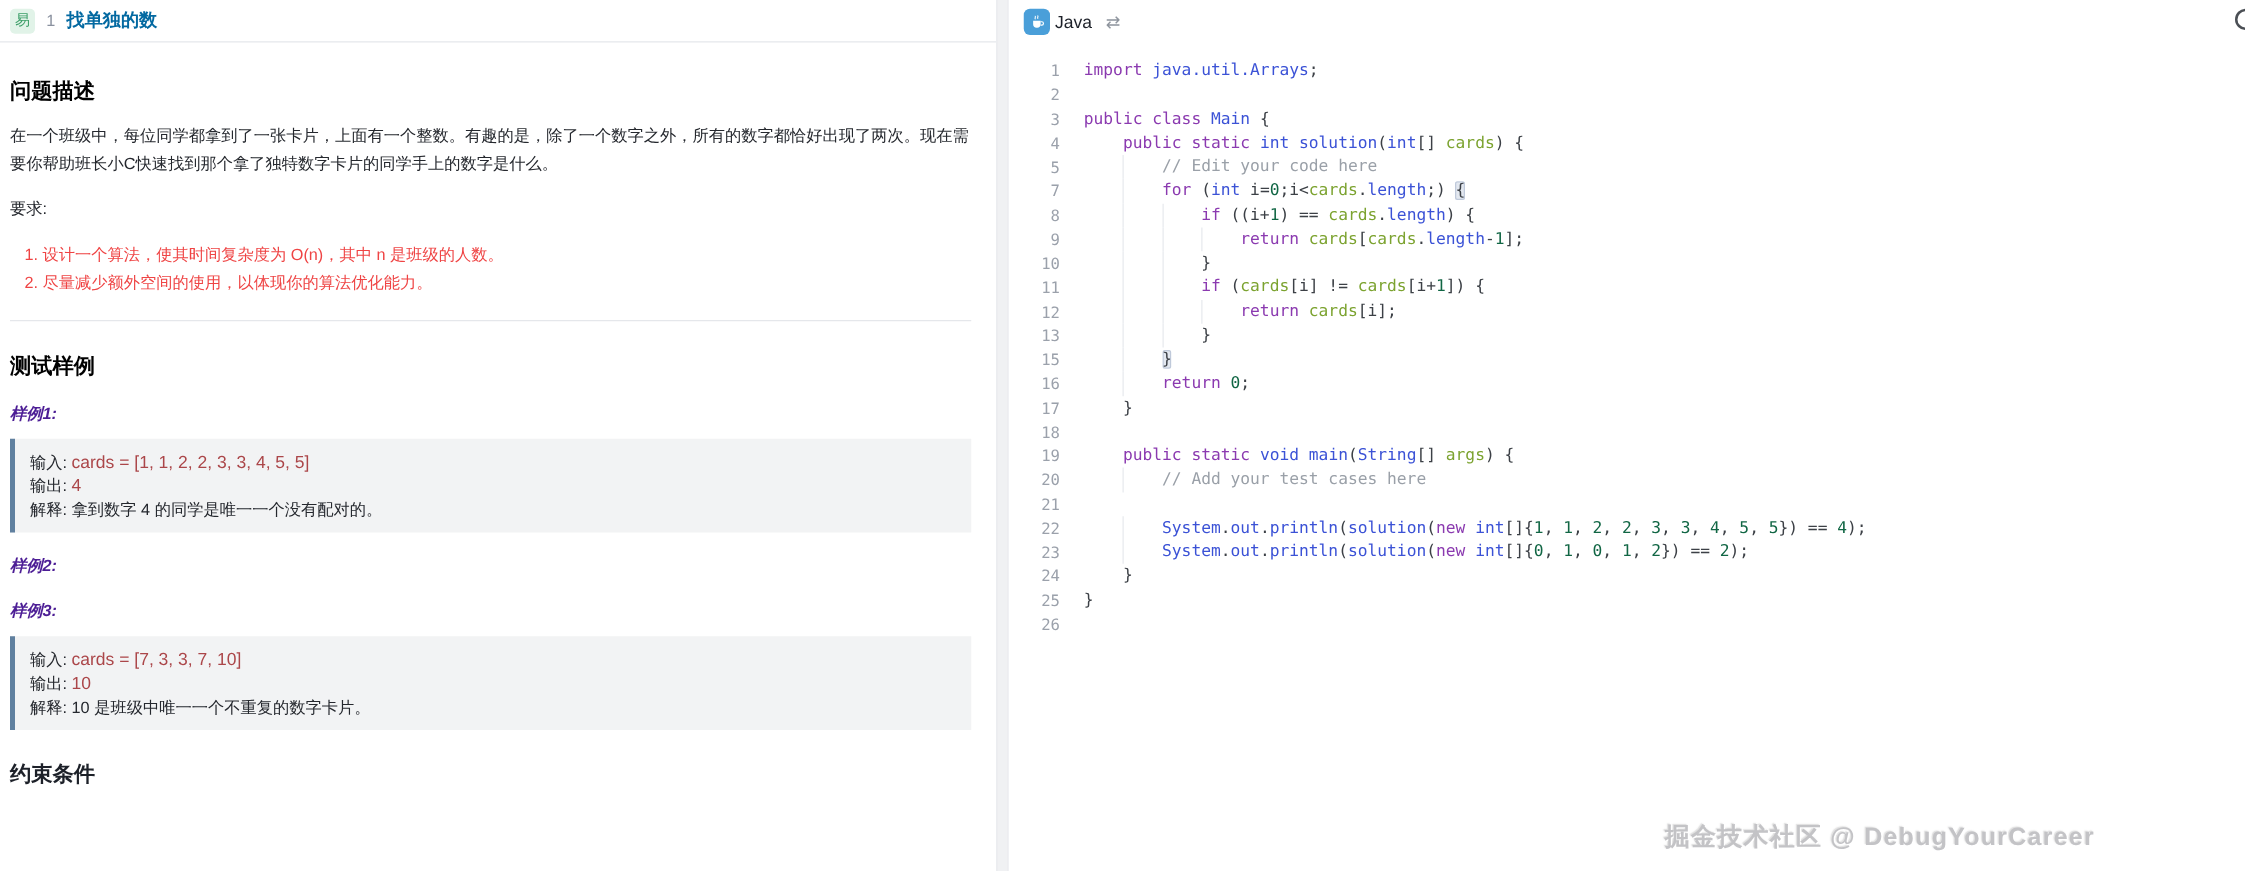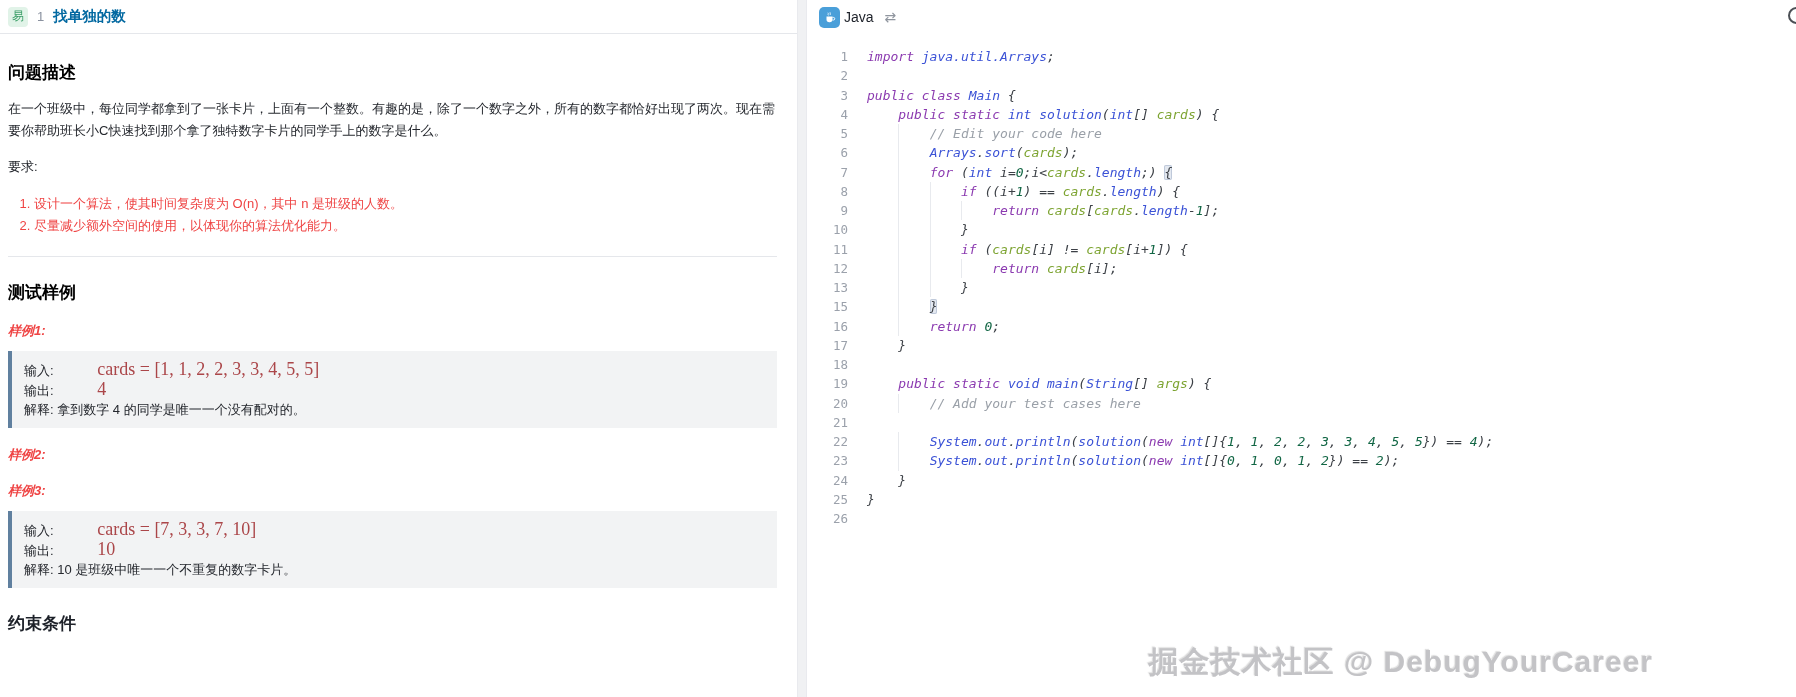--- a/index.html
+++ b/index.html
@@ -22,26 +22,26 @@
   .prob-title{font-size:14.5px;font-weight:bold;color:#0369a1;}
   .lp-content{flex:1;padding:0 20px 0 8px;overflow:hidden;}
   .h2{font-size:17px;font-weight:bold;color:#000000;}
   .h2.desc{margin-top:27px;}
   .h2.examples{margin-top:24px;}
   .body-text{margin-top:14px;font-size:13px;line-height:22px;color:#25282e;}
   .req-label{margin-top:14px;font-size:13px;line-height:22px;}
   ol.req-list{margin-top:16px;padding-left:26px;font-size:13px;line-height:20px;color:#ef4444;}
   ol.req-list li{margin-bottom:2px;}
   hr.sep{border:none;border-top:1px solid var(--divider);margin-top:20px;}
-  .sample-label{margin-top:18px;font-size:13px;font-weight:bold;font-style:italic;color:#ef4444;}
+  .sample-label{margin-top:18px;font-size:13px;font-weight:bold;font-style:italic;color:#4c1d95;}
   .sample-block{margin-top:11px;background:#f2f3f4;border-left:4px solid #60809f;
     padding:9px 12px;font-size:13px;line-height:19px;}
   .sample-block .row{white-space:pre-wrap;}
   .zh{color:#25282e;}
-  .code-red{font-family:Liberation Serif, serif;color:var(--red-code);font-size:18px;margin-left:40px;}
+  .code-red{font-family:Liberation Sans, sans-serif;color:var(--red-code);font-size:14px;}
   .clipped-h2{margin-top:24px;font-size:17px;font-weight:bold;color:#1d2129;}
 
   
   .panel-gutter{width:10px;height:697px;background:#f0f1f3;border-left:1px solid #e9eaee;border-right:1px solid #e9eaee;cursor:col-resize;}
 
   
   .editor-panel{flex:1;height:697px;position:relative;overflow:hidden;background:#fff;}
   .ep-header{height:34px;display:flex;align-items:center;gap:9px;padding-left:12px;}
   .java-chip{display:flex;align-items:center;gap:4px;cursor:pointer;}
   .java-icon{width:21px;height:21px;border-radius:5px;background:var(--java-blue);
@@ -50,28 +50,28 @@
   .swap-icon{font-size:14px;color:#8f959e;margin-left:2px;cursor:pointer;}
   .corner-circle{position:absolute;right:-9px;top:7px;width:17px;height:17px;border:2px solid #4b4f55;border-radius:50%;}
 
   .code-area{padding-top:13px;font-family:"DejaVu Sans Mono","Liberation Mono",monospace;
     font-size:13px;}
   .code-line{height:19.25px;line-height:19.25px;white-space:pre;position:relative;}
   .code-line.active{background:var(--active-bg);}
   .gutter-num{display:inline-block;width:41px;text-align:right;color:var(--gutter);font-size:12.5px;
     vertical-align:top;}
   .code-line.active .gutter-num{color:#5f6672;}
-  .line-code{display:inline-block;padding-left:19px;vertical-align:top;font-style:italic;}
+  .line-code{display:inline-block;padding-left:19px;vertical-align:top;}
   .tok-k{color:var(--c-k);} .tok-t{color:var(--c-t);} .tok-v{color:var(--c-v);}
   .tok-n{color:var(--c-n);} .tok-c{color:var(--c-c);} .tok-p{color:var(--c-p);}
   .tok-bh{color:var(--c-p);background:#e3e8f0;box-shadow:inset 0 0 0 1px #bfc9da;border-radius:2px;}
   .indent-guide{position:absolute;top:0;bottom:0;width:1px;background:#e8eaee;}
   .bulb{position:absolute;left:62px;top:3px;}
 
-  .watermark{position:absolute;right:143px;bottom:14px;font-size:30px;font-weight:bold;
+  .watermark{position:absolute;right:120px;bottom:14px;font-size:20px;font-weight:bold;
     color:#c3c3c6;text-shadow:1px 1px 0 #ffffff, -1px -1px 1px rgba(120,120,120,0.25);
     letter-spacing:1px;white-space:nowrap;}
 </style>
 </head>
 <body>
 
 <div class="app">
 
   <div class="left-panel">
     <div class="lp-header">
@@ -129,21 +129,20 @@
       <span class="corner-circle"></span>
     </div>
 
     <div class="code-area">
       <div id="code-lines">
           <div class="code-line"><span class="gutter-num">1</span><span class="line-code"><span class="tok-k">import</span><span class="tok-p"> </span><span class="tok-t">java.util.Arrays</span><span class="tok-p">;</span></span></div>
           <div class="code-line"><span class="gutter-num">2</span><span class="line-code"></span></div>
           <div class="code-line"><span class="gutter-num">3</span><span class="line-code"><span class="tok-k">public</span><span class="tok-p"> </span><span class="tok-k">class</span><span class="tok-p"> </span><span class="tok-t">Main</span><span class="tok-p"> {</span></span></div>
           <div class="code-line"><span class="gutter-num">4</span><span class="line-code"><span class="tok-p">    </span><span class="tok-k">public</span><span class="tok-p"> </span><span class="tok-k">static</span><span class="tok-p"> </span><span class="tok-t">int</span><span class="tok-p"> </span><span class="tok-t">solution</span><span class="tok-p">(</span><span class="tok-t">int</span><span class="tok-p">[] </span><span class="tok-v">cards</span><span class="tok-p">) {</span></span></div>
           <div class="code-line"><span class="gutter-num">5</span><span class="indent-guide" style="left: 91.25px;"></span><span class="line-code"><span class="tok-p">        </span><span class="tok-c">// Edit your code here</span></span></div>
-          <div class="code-line"><span class="gutter-num">6</span><span class="indent-guide" style="left: 91.25px;"></span><span class="line-code"><span class="tok-p">        </span><span class="tok-t">Arrays</span><span class="tok-p">.</span><span class="tok-t">sort</span><span class="tok-p">(</span><span class="tok-v">cards</span><span class="tok-p">);</span></span></div>
           <div class="code-line"><span class="gutter-num">7</span><span class="indent-guide" style="left: 91.25px;"></span><span class="line-code"><span class="tok-p">        </span><span class="tok-k">for</span><span class="tok-p"> (</span><span class="tok-t">int</span><span class="tok-p"> i=</span><span class="tok-n">0</span><span class="tok-p">;i&lt;</span><span class="tok-v">cards</span><span class="tok-p">.</span><span class="tok-t">length</span><span class="tok-p">;) </span><span class="tok-bh">{</span></span></div>
           <div class="code-line"><span class="gutter-num">8</span><span class="indent-guide" style="left: 91.25px;"></span><span class="indent-guide" style="left: 122.5px;"></span><span class="line-code"><span class="tok-p">            </span><span class="tok-k">if</span><span class="tok-p"> ((i+</span><span class="tok-n">1</span><span class="tok-p">) == </span><span class="tok-v">cards</span><span class="tok-p">.</span><span class="tok-t">length</span><span class="tok-p">) {</span></span></div>
           <div class="code-line"><span class="gutter-num">9</span><span class="indent-guide" style="left: 91.25px;"></span><span class="indent-guide" style="left: 122.5px;"></span><span class="indent-guide" style="left: 153.75px;"></span><span class="line-code"><span class="tok-p">                </span><span class="tok-k">return</span><span class="tok-p"> </span><span class="tok-v">cards</span><span class="tok-p">[</span><span class="tok-v">cards</span><span class="tok-p">.</span><span class="tok-t">length</span><span class="tok-p">-</span><span class="tok-n">1</span><span class="tok-p">];</span></span></div>
           <div class="code-line"><span class="gutter-num">10</span><span class="indent-guide" style="left: 91.25px;"></span><span class="indent-guide" style="left: 122.5px;"></span><span class="line-code"><span class="tok-p">            }</span></span></div>
           <div class="code-line"><span class="gutter-num">11</span><span class="indent-guide" style="left: 91.25px;"></span><span class="indent-guide" style="left: 122.5px;"></span><span class="line-code"><span class="tok-p">            </span><span class="tok-k">if</span><span class="tok-p"> (</span><span class="tok-v">cards</span><span class="tok-p">[i] != </span><span class="tok-v">cards</span><span class="tok-p">[i+</span><span class="tok-n">1</span><span class="tok-p">]) {</span></span></div>
           <div class="code-line"><span class="gutter-num">12</span><span class="indent-guide" style="left: 91.25px;"></span><span class="indent-guide" style="left: 122.5px;"></span><span class="indent-guide" style="left: 153.75px;"></span><span class="line-code"><span class="tok-p">                </span><span class="tok-k">return</span><span class="tok-p"> </span><span class="tok-v">cards</span><span class="tok-p">[i];</span></span></div>
           <div class="code-line"><span class="gutter-num">13</span><span class="indent-guide" style="left: 91.25px;"></span><span class="indent-guide" style="left: 122.5px;"></span><span class="line-code"><span class="tok-p">            }</span></span></div>
           <div class="code-line"><span class="gutter-num">15</span><span class="indent-guide" style="left: 91.25px;"></span><span class="line-code"><span class="tok-p">        </span><span class="tok-bh">}</span></span></div>
           <div class="code-line"><span class="gutter-num">16</span><span class="indent-guide" style="left: 91.25px;"></span><span class="line-code"><span class="tok-p">        </span><span class="tok-k">return</span><span class="tok-p"> </span><span class="tok-n">0</span><span class="tok-p">;</span></span></div>
           <div class="code-line"><span class="gutter-num">17</span><span class="line-code"><span class="tok-p">    }</span></span></div>

